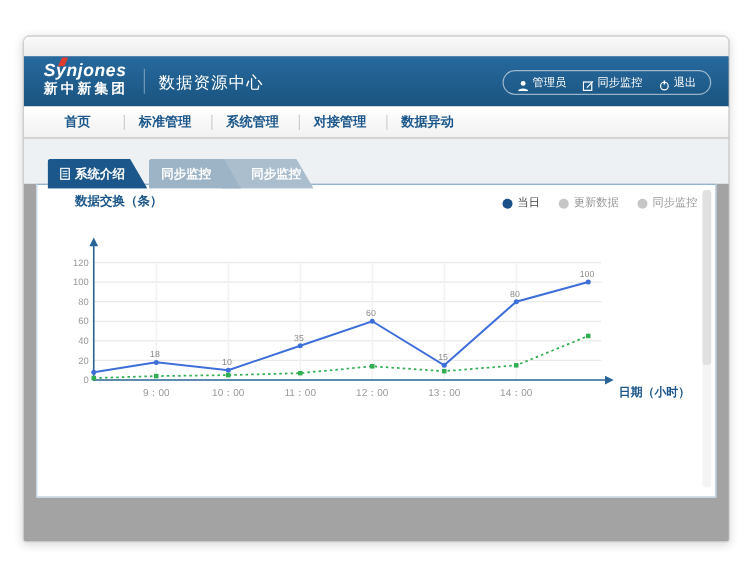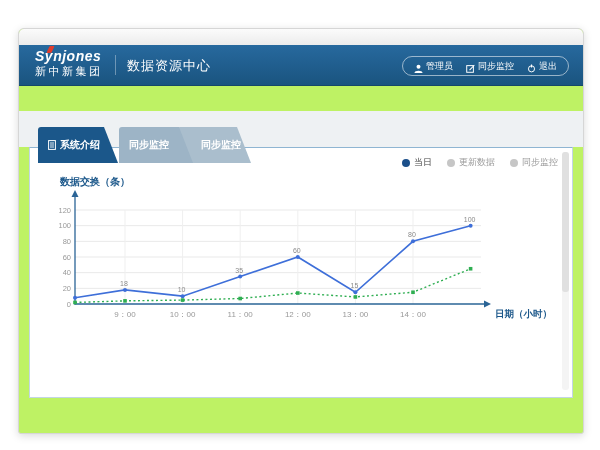--- a/index.html
+++ b/index.html
@@ -1,62 +1,62 @@
 <!DOCTYPE html>
 <html><head>
 <meta charset="utf-8">
 <style>
   html,body{margin:0;padding:0;}
   body{width:600px;height:450px;background:#ffffff;position:relative;
        font-family:"Liberation Sans","DejaVu Sans",sans-serif;overflow:hidden;}
-  .window{position:absolute;left:18px;top:28px;width:564px;height:404px;background:#bef264;
+  .window{position:absolute;left:18px;top:28px;width:564px;height:404px;background:#a3a3a3;
           border:1px solid #d6d6d6;border-radius:6px 6px 3px 3px;
           box-shadow:0 2px 8px rgba(0,0,0,.15);overflow:hidden;}
   .chrome{position:absolute;left:0;top:0;width:100%;height:16px;
           background:linear-gradient(#fbfbfb,#ececec);border-bottom:1px solid #e2e2e2;}
   
   .header{position:absolute;left:0;top:16px;width:100%;height:40px;
           background:linear-gradient(#27699e,#1a547f);border-bottom:1px solid #164868;}
   .logo{position:absolute;left:16px;top:4px;color:#fff;line-height:1;}
   .logo .l1{font-size:14px;font-weight:bold;font-style:italic;letter-spacing:.5px;}
-  .logo .l2{font-size:11px;font-weight:normal;letter-spacing:2.5px;margin-top:3px;}
+  .logo .l2{font-size:11px;font-weight:bold;letter-spacing:2.5px;margin-top:3px;}
   .logo .accent{position:absolute;left:13px;top:-3px;width:5px;height:7px;background:#e03c2d;
                 transform:skewX(-25deg);border-radius:1px;}
   .hdr-div{position:absolute;left:96px;top:10px;width:1px;height:20px;background:rgba(255,255,255,.35);}
   .hdr-title{position:absolute;left:108px;top:12px;color:#fff;font-size:13px;letter-spacing:1px;}
   .userbar{position:absolute;right:14px;top:11px;height:18px;display:flex;align-items:center;gap:13px;
            border:1px solid rgba(255,255,255,.55);border-radius:10px;padding:0 11px;color:#fff;font-size:9px;}
   .userbar .uitem{display:flex;align-items:flex-end;gap:3px;cursor:pointer;}
   .uicon{display:inline-block;width:9px;height:9px;}
   
   .nav{position:absolute;left:0;top:56px;width:100%;height:26px;
        background:linear-gradient(#ffffff,#f1f1f1);border-bottom:1px solid #d9d9d9;
        display:flex;align-items:center;padding-left:8px;box-sizing:border-box;}
   .nav-item{width:70px;text-align:center;font-size:10.5px;font-weight:bold;color:#1b578a;
             cursor:pointer;position:relative;}
   .nav-item:not(:last-child)::after{content:"";position:absolute;right:-3px;top:1px;width:1px;height:12px;background:#cfcfcf;}
   
   .pagebg{position:absolute;left:0;top:82px;width:100%;height:36px;background:#eef1f3;}
   .tabs{position:absolute;left:0;top:98px;width:100%;height:20px;}
-  .tab{position:absolute;top:0;height:36px;color:#fff;font-size:10px;font-weight:bold;
+  .tab{position:absolute;top:0;height:24px;color:#fff;font-size:10px;font-weight:bold;
        display:flex;align-items:center;padding-left:10px;box-sizing:border-box;cursor:pointer;
        clip-path:polygon(0 0,calc(100% - 14px) 0,100% 100%,0 100%);border-radius:3px 0 0 0;}
   .tab.t0{left:19px;width:80px;background:#1b578a;z-index:3;}
   .tab.t1{left:100px;width:74px;background:#9db4c6;z-index:2;}
   .tab.t2{left:158px;width:74px;background:#aabecd;z-index:1;padding-left:24px;}
   .tab .ticon{margin-right:4px;display:inline-block;}
   
   .panel{position:absolute;left:10px;top:118px;width:542px;height:249px;background:#fff;
          border:1px solid #c3d5e4;border-top-color:#8fb5d2;}
   .radios{position:absolute;right:14px;top:8px;display:flex;gap:15px;}
   .radio{display:flex;align-items:center;gap:4px;font-size:9px;color:#999;cursor:pointer;}
   .radio .dot{width:8px;height:8px;border-radius:50%;background:#c6c6c6;}
   .radio.sel{color:#444;}
   .radio.sel .dot{background:#1b4f8a;}
-  .ylabel{position:absolute;left:30px;top:27px;font-size:10px;font-weight:bold;color:#1b578a;}
+  .ylabel{position:absolute;left:30px;top:6px;font-size:10px;font-weight:bold;color:#1b578a;}
   #chart-svg{position:absolute;left:25px;top:38px;}
   .legend{position:absolute;left:462px;top:86px;}
   .legend .lrow{display:flex;align-items:center;gap:6px;margin-bottom:13px;cursor:pointer;}
   .legend .sample{width:26px;height:0;}
   .legend .s0{border-top:2px solid #3e6fd9;}
   .legend .s1{border-top:2px dotted #2fae52;}
   .legend .ltext{font-size:9px;color:#666;}
   .note{position:absolute;left:28px;top:206px;width:505px;font-size:8px;color:#a3a3a3;
         white-space:nowrap;overflow:hidden;}
   .note .red{color:#d9534f;}
@@ -95,20 +95,27 @@
       <span class="uitem">
         <svg class="uicon" viewBox="0 0 10 10">
             <circle cx="5" cy="5.4" r="3.4" fill="none" stroke="#fff" stroke-width="1.1"></circle>
             <line x1="5" y1="0.5" x2="5" y2="4" stroke="#fff" stroke-width="1.3"></line>
           </svg>
         <span>退出</span>
       </span>
     </div>
   </div>
 
+  <div class="nav">
+    <div class="nav-item">首页</div>
+    <div class="nav-item">标准管理</div>
+    <div class="nav-item">系统管理</div>
+    <div class="nav-item">对接管理</div>
+    <div class="nav-item">数据异动</div>
+  </div>
 
   <div class="pagebg"></div>
 
   <div class="tabs">
     <div class="tab t2">
         <span>同步监控</span>
       </div>
     <div class="tab t1">
         <span>同步监控</span>
       </div>

